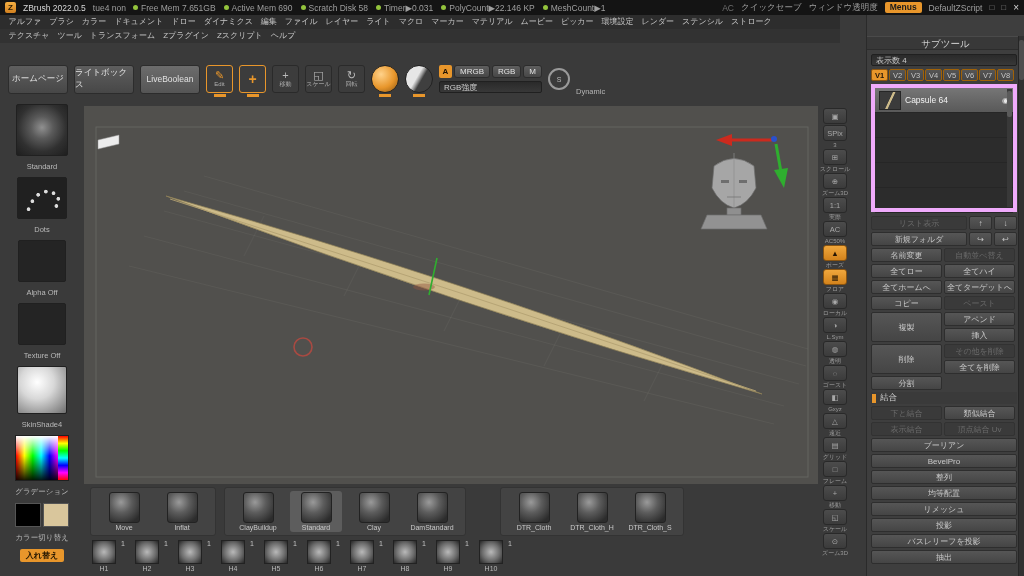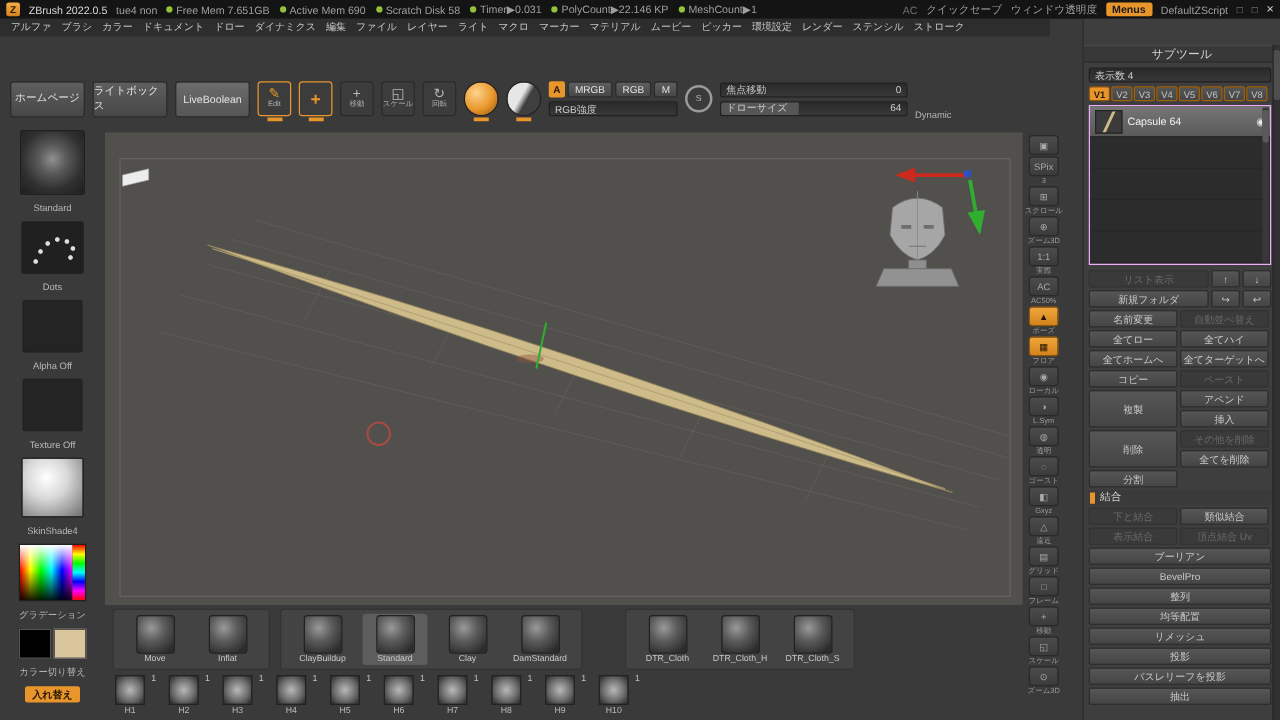--- a/index.html
+++ b/index.html
@@ -101,21 +101,21 @@
   .topbrushes{position:absolute;left:2px;top:2px;display:flex;gap:3px;}
   .brushbtn{width:74px;height:16px;font-size:8.5px;background:linear-gradient(#7b7b7b,#5e5e5e);color:#f2f2f2;}
   .st-header{position:absolute;left:0;top:21px;width:100%;height:14px;line-height:14px;text-align:center;
              font-size:9.5px;color:#d2d2d2;background:#383838;border-top:1px solid #4a4a4a;border-bottom:1px solid #2c2c2c;}
   .stview{position:absolute;left:4px;top:39px;width:146px;min-width:0;}
   .vtabs{position:absolute;left:4px;top:54px;display:flex;gap:1px;}
   .vtab{width:17px;height:12px;background:linear-gradient(#555,#464646);border:1px solid #a16207;color:#c5c5c5;
         font-size:7.5px;display:flex;align-items:center;justify-content:center;border-radius:2px;}
   .vtab.active{background:#e8962b;color:#20150a;font-weight:bold;border-color:#8a5410;}
   .stlist{position:absolute;left:4px;top:69px;width:146px;height:128px;background:#2c2c2c;
-          border:1px solid #f0abfc;position:absolute;}
+          border:4px solid #f0abfc;position:absolute;}
   .strow{height:25px;border-bottom:1px solid #262626;display:flex;align-items:center;gap:4px;padding:0 4px;}
   .strow.active{background:linear-gradient(#767676,#595959);color:#f2f2f2;}
   .stthumb{width:22px;height:19px;background-color:#3b3b3b;border:1px solid #262626;
            background-image:linear-gradient(115deg, transparent 45%, #cdbb8a 48%, #cdbb8a 54%, transparent 57%);}
   .stname{font-size:8.5px;flex:1;}
   .steye{font-size:8px;color:#e6e6e6;}
   .stscroll{position:absolute;right:1px;top:1px;bottom:1px;width:5px;background:#383838;}
   .stscroll .thumbbar{position:absolute;top:2px;left:0;right:0;height:26px;background:#5a5a5a;border-radius:2px;}
   .stbuttons{position:absolute;left:4px;top:201px;width:146px;display:flex;flex-direction:column;gap:2px;}
   .strowbtns{display:flex;gap:2px;}
@@ -210,20 +210,28 @@
       <div class="mitem">マクロ</div>
       <div class="mitem">マーカー</div>
       <div class="mitem">マテリアル</div>
       <div class="mitem">ムービー</div>
       <div class="mitem">ピッカー</div>
       <div class="mitem">環境設定</div>
       <div class="mitem">レンダー</div>
       <div class="mitem">ステンシル</div>
       <div class="mitem">ストローク</div>
     </div>
+  <div class="menubar r2">
+      <div class="mitem">テクスチャ</div>
+      <div class="mitem">ツール</div>
+      <div class="mitem">トランスフォーム</div>
+      <div class="mitem">Zプラグイン</div>
+      <div class="mitem">Zスクリプト</div>
+      <div class="mitem">ヘルプ</div>
+    </div>
 
   <div class="toolbar">
     <div class="gbtn shelfbtn">ホームページ</div>
     <div class="gbtn shelfbtn">ライトボックス</div>
     <div class="gbtn shelfbtn lite">LiveBoolean</div>
     <div class="tool-tile tick">
       <span class="tglyph orange">✎</span>
       <span class="tlabel">Edit</span>
     </div>
     <div class="tool-tile tick">
@@ -250,31 +258,20 @@
         <div class="gbtn mode">RGB</div>
         <div class="gbtn mode">M</div>
       </div>
       <div class="slider">
         <span>RGB強度</span>
       </div>
     </div>
     <div class="focal">
         <span class="fs">S</span>
       </div>
-    <div class="vstack wide2">
-      <div class="slider">
-        <span>焦点移動</span>
-        <span>0</span>
-      </div>
-      <div class="slider">
-        <div class="fill"></div>
-        <span>ドローサイズ</span>
-        <span>64</span>
-      </div>
-    </div>
     <div class="dyn">Dynamic</div>
   </div>
 
   <div class="leftshelf">
     <div class="lthumb brushthumb"></div>
     <span>Standard</span>
     <div class="lthumb dotsthumb"></div>
     <span>Dots</span>
     <div class="lthumb offthumb"></div>
     <span>Alpha Off</span>

